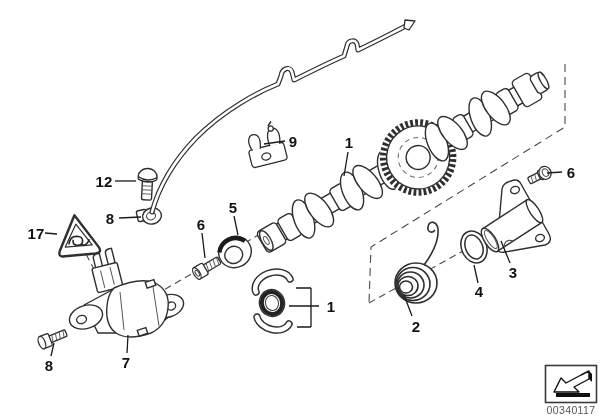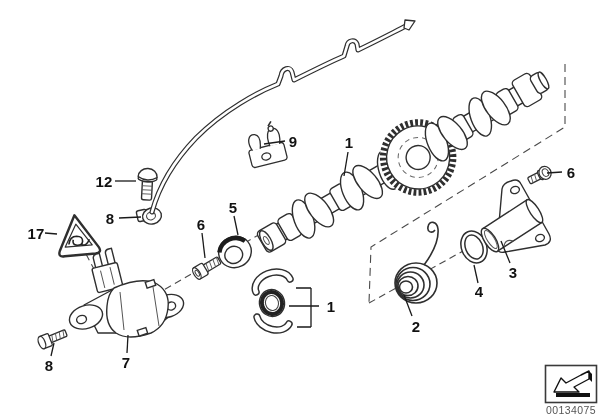--- a/index.html
+++ b/index.html
@@ -220,15 +220,15 @@
   <div class="callout" style="left:201px;top:224px">6</div>
   <div class="callout" style="left:126px;top:362px">7</div>
   <div class="callout" style="left:110px;top:218px">8</div>
   <div class="callout" style="left:293px;top:141px">9</div>
   <div class="callout" style="left:104px;top:181px">12</div>
   <div class="callout" style="left:49px;top:365px">8</div>
   <div class="callout" style="left:571px;top:172px">6</div>
   <div class="callout" style="left:331px;top:306px">1</div>
   <div class="callout" style="left:36px;top:233px">17</div>
 
-  <div class="image-number">00134075</div>
+  <div class="image-number">00340117</div>
 
 </div>
 
 </body></html>

